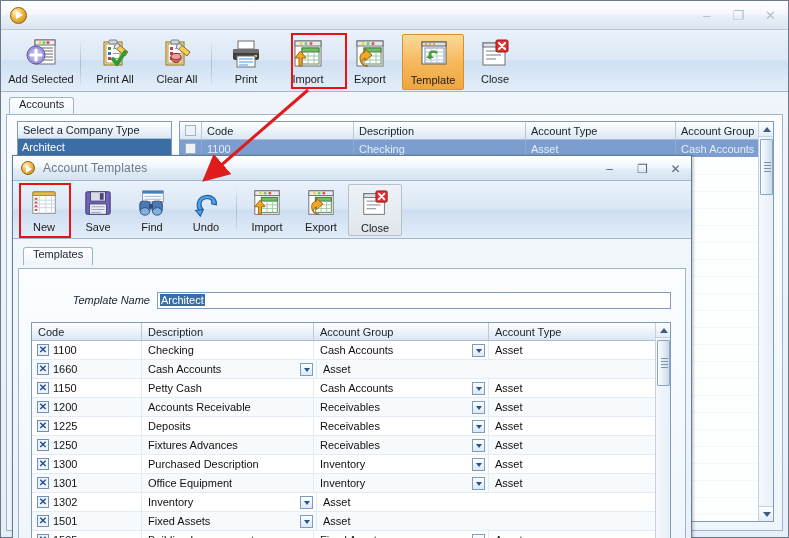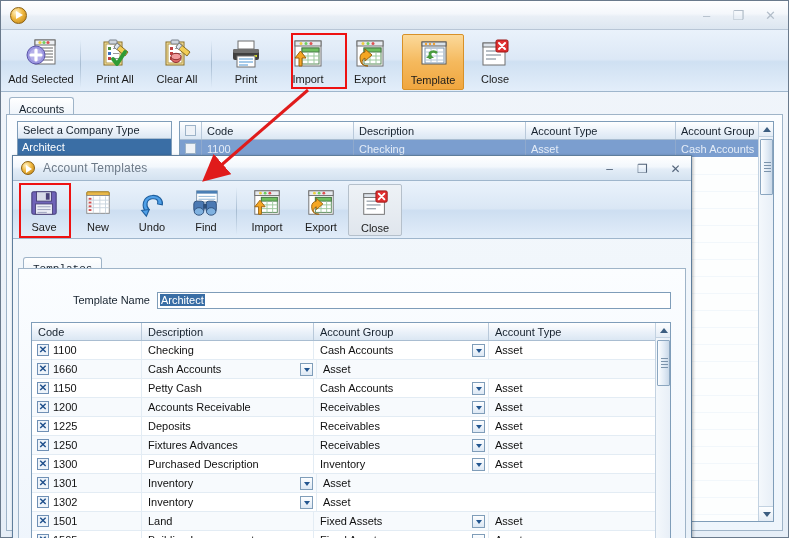--- a/index.html
+++ b/index.html
@@ -81,21 +81,21 @@
   }
   .redbox {
     position: absolute; border: 2px solid #ee1111; pointer-events: none; z-index: 60;
   }
 
   .tabsrow {
     height: 19px; padding-left: 8px; display: flex; align-items: flex-end;
     background: transparent; position: relative; margin-top: 4px;
   }
   .tab {
-    height: 18px; padding: 0 9px; display: flex; align-items: flex-end;
+    height: 18px; padding: 0 9px; display: flex; align-items: flex-start;
     font-size: 11px; color: #16222e;
     background: linear-gradient(to bottom,#ffffff,#eef4fa);
     border: 1px solid #9fb4c8; border-bottom: none;
     border-radius: 3px 3px 0 0;
   }
 
   .pagebody {
     position: absolute; left: 5px; right: 5px; top: 113px; bottom: 6px;
     border: 1px solid #9fb4c8;
     background: linear-gradient(to bottom,#fbfdff,#eef5fc);
@@ -186,21 +186,21 @@
   }
   .inner-ribbon .rbtn { width: 54px; height: 52px; }
   .inner-ribbon .rbtn .ico { width: 30px; height: 30px; }
 
   .inner-body {
     position: absolute; left: 5px; right: 5px; top: 112px; bottom: 4px;
     border: 1px solid #9fb4c8;
     background: linear-gradient(to bottom,#fbfdff,#eff5fc);
   }
   .fieldrow { position: absolute; left: 0; right: 0; top: 22px; height: 18px; display: flex; align-items: center; }
-  .fieldlabel { width: 138px; text-align: right; font-size: 11px; color: #16222e; padding-right: 7px; }
+  .fieldlabel { width: 138px; text-align: right; font-size: 11px; color: #16222e; padding-right: 7px; font-style: italic; }
   .fieldinput {
     flex: 1; margin-right: 14px; height: 17px; border: 1px solid #7f9db9; background: #fff;
     display: flex; align-items: center; padding-left: 2px;
   }
   .selected-text { background: #3a6ea5; color: #fff; font-size: 11px; padding: 0 1px; }
 
   
   .tgrid {
     position: absolute; left: 12px; right: 14px; top: 53px; bottom: -50px;
     border: 1px solid #7f9db9; background: #fff; overflow: hidden;
@@ -482,84 +482,84 @@
       <div class="tb-btn">❐</div>
       <div class="tb-btn">✕</div>
     </div>
   </div>
 
   <div class="inner-ribbon">
 
     <div class="rbtn">
       <div class="ico">
         <svg width="30" height="30" viewBox="0 0 32 32">
-          <rect x="3" y="4" width="26" height="24" rx="1.5" fill="#6f63b8" stroke="#3d356f"></rect>
-          <rect x="8" y="4" width="16" height="10" fill="#d7dbe8" stroke="#4a4278"></rect>
-          <rect x="18" y="5.5" width="4" height="7" fill="#4a4278"></rect>
-          <rect x="7" y="17" width="18" height="11" fill="#eceef6" stroke="#4a4278"></rect>
-          <g stroke="#9aa0bc" stroke-width="1">
-              <line x1="9" y1="20" x2="23" y2="20"></line>
-              <line x1="9" y1="23" x2="23" y2="23"></line>
-              <line x1="9" y1="26" x2="19" y2="26"></line>
-            </g>
-        </svg>
-      </div>
-      <div class="lbl">Save</div>
-    </div>
-
-    <div class="rbtn">
-      <div class="ico">
-        <svg width="30" height="30" viewBox="0 0 32 32">
           <rect x="4" y="4" width="24" height="5" rx="1" fill="#e8b84a" stroke="#9a7418"></rect>
           <rect x="4" y="8" width="24" height="19" fill="#ffffff" stroke="#8a8a8a"></rect>
           <g stroke="#c9d4de" stroke-width="1">
             <line x1="4" y1="13" x2="28" y2="13"></line>
               <line x1="4" y1="17" x2="28" y2="17"></line>
             <line x1="4" y1="21" x2="28" y2="21"></line>
               <line x1="11" y1="9" x2="11" y2="27"></line>
             <line x1="18" y1="9" x2="18" y2="27"></line>
               <line x1="24" y1="9" x2="24" y2="27"></line>
           </g>
           <rect x="6" y="10.5" width="3" height="2" fill="#d05050"></rect>
           <rect x="6" y="14.5" width="3" height="2" fill="#d05050"></rect>
           <rect x="6" y="18.5" width="3" height="2" fill="#d05050"></rect>
           <rect x="6" y="22.5" width="3" height="2" fill="#d05050"></rect>
         </svg>
       </div>
       <div class="lbl">New</div>
     </div>
 
-
     <div class="rbtn">
       <div class="ico">
         <svg width="30" height="30" viewBox="0 0 32 32">
-          <path d="M10 26 C4 20 6 9 16 8 C24 7 28 13 27 18 L22 17 C23 13 21 11 16 11.5 C10 12.2 9 19 13 23 Z" fill="#4fa0e8" stroke="#1f5f9e" stroke-width="1.2"></path>
-          <path d="M13 23 L5 24 L10 30 Z" fill="#4fa0e8" stroke="#1f5f9e" stroke-width="1.2"></path>
-        </svg>
-      </div>
-      <div class="lbl">Undo</div>
-    </div>
+          <rect x="3" y="4" width="26" height="24" rx="1.5" fill="#6f63b8" stroke="#3d356f"></rect>
+          <rect x="8" y="4" width="16" height="10" fill="#d7dbe8" stroke="#4a4278"></rect>
+          <rect x="18" y="5.5" width="4" height="7" fill="#4a4278"></rect>
+          <rect x="7" y="17" width="18" height="11" fill="#eceef6" stroke="#4a4278"></rect>
+          <g stroke="#9aa0bc" stroke-width="1">
+              <line x1="9" y1="20" x2="23" y2="20"></line>
+              <line x1="9" y1="23" x2="23" y2="23"></line>
+              <line x1="9" y1="26" x2="19" y2="26"></line>
+            </g>
+        </svg>
+      </div>
+      <div class="lbl">Save</div>
+    </div>
+
 
     <div class="rbtn">
       <div class="ico">
         <svg width="30" height="30" viewBox="0 0 32 32">
           <rect x="6" y="3" width="22" height="12" fill="#ffffff" stroke="#7b93ab"></rect>
           <rect x="6" y="3" width="22" height="3" fill="#4a7fb5"></rect>
           <g stroke="#9fc0dd" stroke-width="1.2">
               <line x1="8" y1="9" x2="26" y2="9"></line>
               <line x1="8" y1="12" x2="26" y2="12"></line>
             </g>
           <rect x="3" y="14" width="11" height="12" rx="3" fill="#4b79b3" stroke="#2e4f7a"></rect>
           <rect x="16" y="14" width="11" height="12" rx="3" fill="#4b79b3" stroke="#2e4f7a"></rect>
           <rect x="13" y="17" width="4" height="5" fill="#2e4f7a"></rect>
           <ellipse cx="8.5" cy="25" rx="5" ry="4" fill="#7fb1e0" stroke="#2e4f7a"></ellipse>
           <ellipse cx="21.5" cy="25" rx="5" ry="4" fill="#7fb1e0" stroke="#2e4f7a"></ellipse>
         </svg>
       </div>
       <div class="lbl">Find</div>
+    </div>
+
+    <div class="rbtn">
+      <div class="ico">
+        <svg width="30" height="30" viewBox="0 0 32 32">
+          <path d="M10 26 C4 20 6 9 16 8 C24 7 28 13 27 18 L22 17 C23 13 21 11 16 11.5 C10 12.2 9 19 13 23 Z" fill="#4fa0e8" stroke="#1f5f9e" stroke-width="1.2"></path>
+          <path d="M13 23 L5 24 L10 30 Z" fill="#4fa0e8" stroke="#1f5f9e" stroke-width="1.2"></path>
+        </svg>
+      </div>
+      <div class="lbl">Undo</div>
     </div>
 
     <div class="sep"></div>
 
     <div class="rbtn">
       <div class="ico">
         <svg width="30" height="30" viewBox="0 0 32 32">
           <rect x="3" y="3" width="26" height="25" fill="#ffffff" stroke="#6f6f6f"></rect>
           <rect x="3" y="3" width="26" height="5" fill="#e7ebf0" stroke="#6f6f6f"></rect>
           <circle cx="9" cy="5.5" r="1.5" fill="#f0d040"></circle>
@@ -614,21 +614,21 @@
           <rect x="17" y="2" width="12" height="12" rx="1.5" fill="#e03030" stroke="#9a1515"></rect>
           <path d="M20 5 l6 6 M26 5 l-6 6" stroke="#ffffff" stroke-width="2" stroke-linecap="round"></path>
         </svg>
       </div>
       <div class="lbl">Close</div>
     </div>
 
     <div class="redbox" style="left:6px; top:2px; width:52px; height:55px;"></div>
   </div>
 
-  <div class="tabsrow" style="margin-top:17px; padding-left:10px;font-family:Liberation Mono, monospace;">
+  <div class="tabsrow" style="margin-top:7px; padding-left:10px;">
     <div class="tab">
       <span>Templates</span>
     </div>
   </div>
 
   <div class="inner-body">
 
     <div class="fieldrow">
       <div class="fieldlabel">Template Name</div>
       <div class="fieldinput">
@@ -740,20 +740,21 @@
                 <i></i>
               </span>
             </div>
             <div class="g-type">Asset</div>
           </div>
           <div class="tg-row">
             <div class="g-code">
               <span class="xbtn">✕</span>
               <span>1301</span>
             </div>
+            <div class="g-desc">Office Equipment</div>
             <div class="g-grp">
               <span>Inventory</span>
               <span class="ddarrow">
                 <i></i>
               </span>
             </div>
             <div class="g-type">Asset</div>
           </div>
           <div class="tg-row">
             <div class="g-code">
@@ -766,21 +767,20 @@
                 <i></i>
               </span>
             </div>
             <div class="g-type">Asset</div>
           </div>
           <div class="tg-row">
             <div class="g-code">
               <span class="xbtn">✕</span>
               <span>1501</span>
             </div>
-            <div class="g-desc">Land</div>
             <div class="g-grp">
               <span>Fixed Assets</span>
               <span class="ddarrow">
                 <i></i>
               </span>
             </div>
             <div class="g-type">Asset</div>
           </div>
           <div class="tg-row">
             <div class="g-code">

